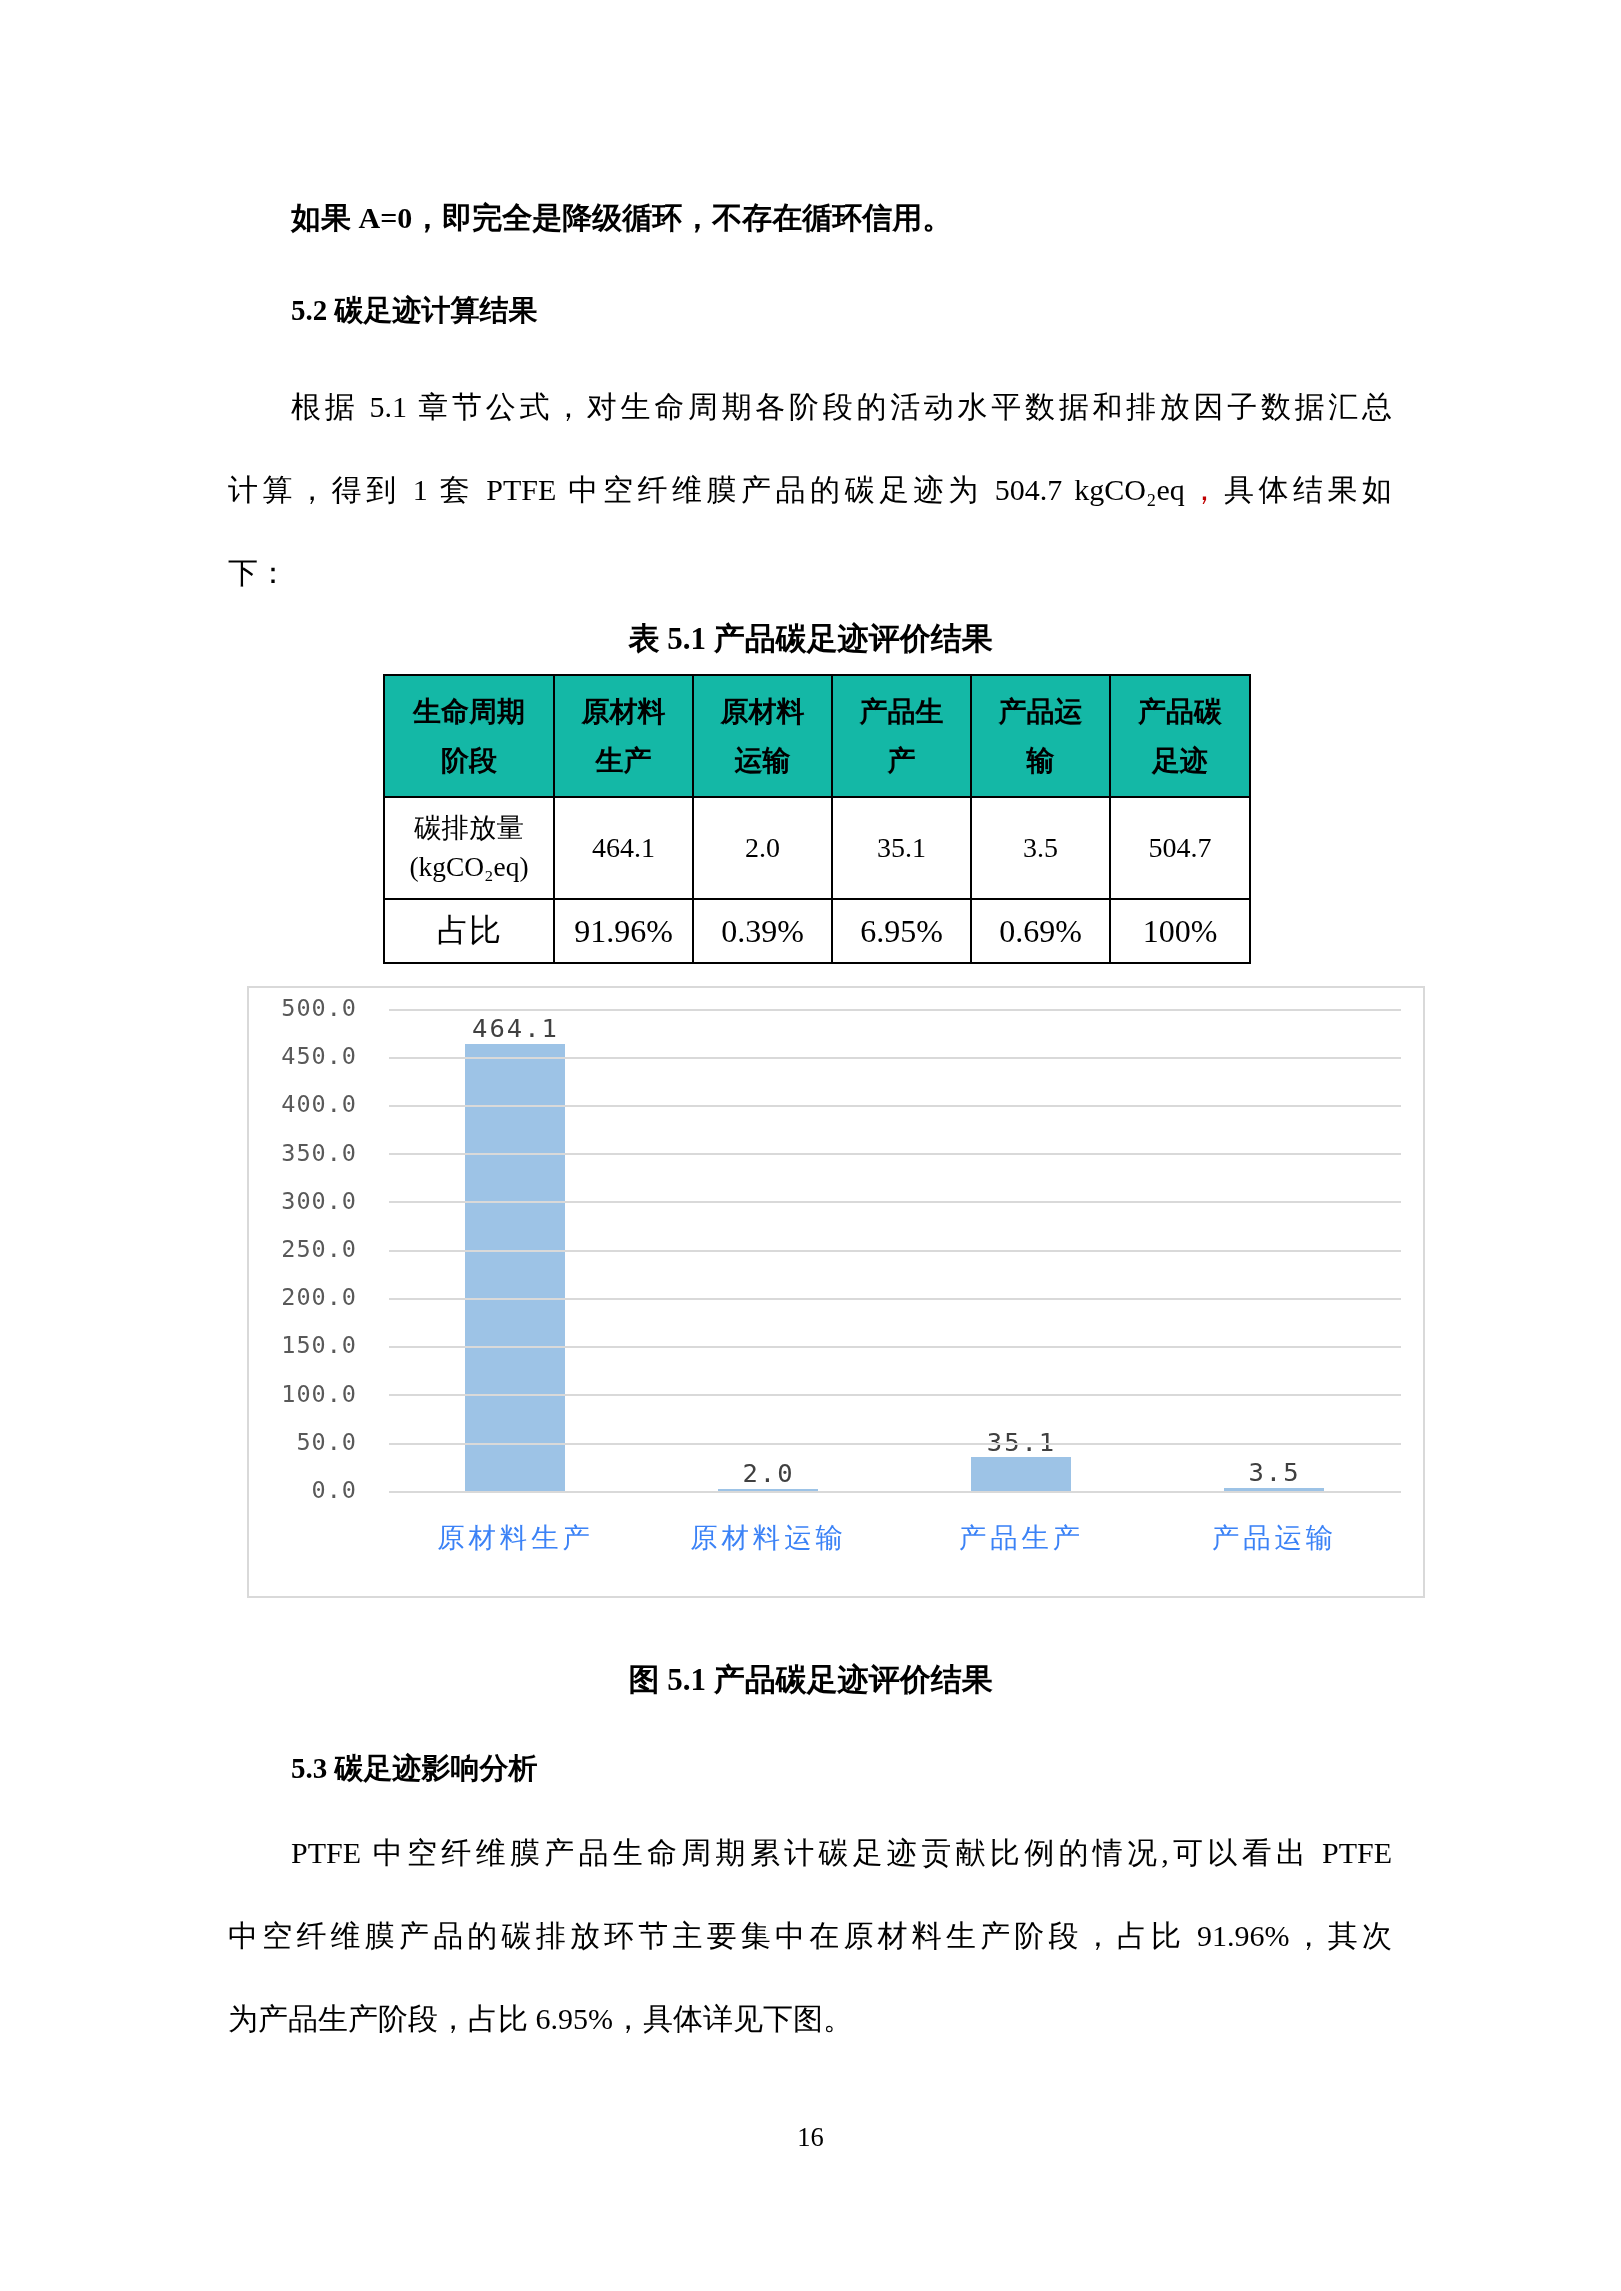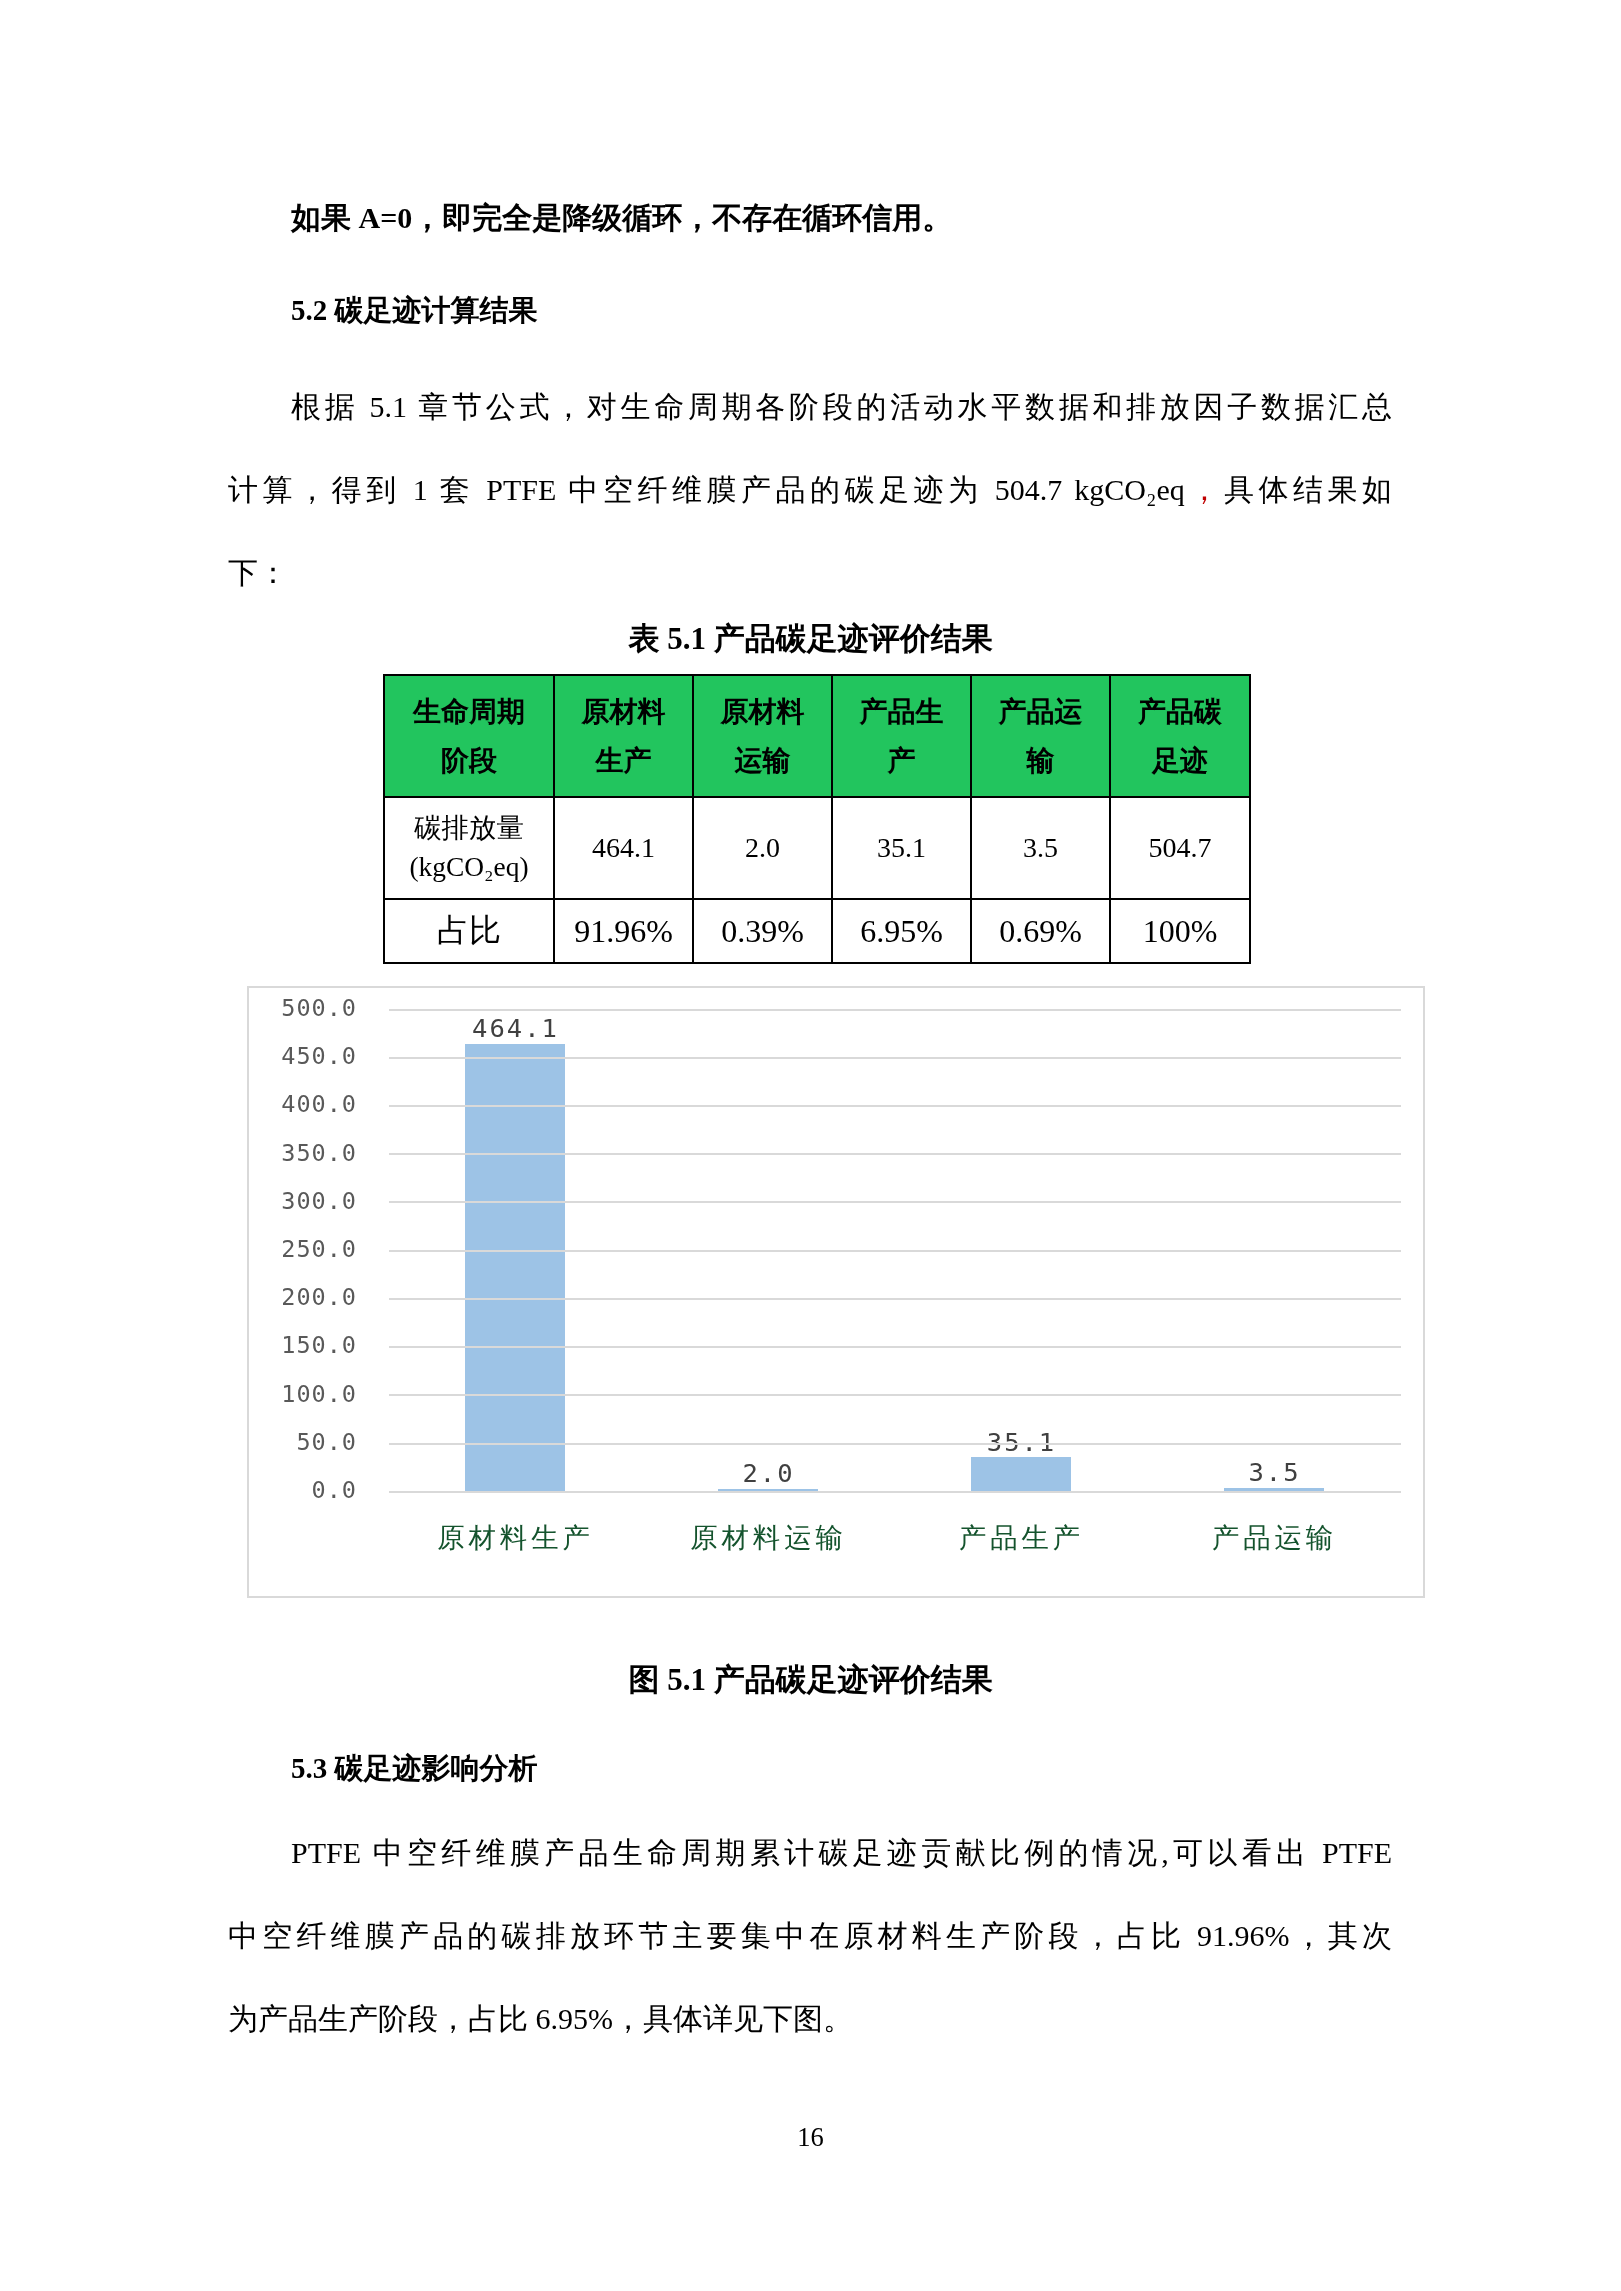--- a/index.html
+++ b/index.html
@@ -14,37 +14,37 @@
   .pline{height:83px;line-height:83px;}
   .just{text-align:justify;text-align-last:justify;text-justify:inter-ideograph;}
   .red{color:#C00000;}
 
   .table-title{position:absolute;top:617px;left:0;width:100%;text-align:center;
                font-size:31px;font-weight:bold;line-height:43px;}
 
   table.dtable{position:absolute;top:674px;left:383px;width:866px;border-collapse:collapse;
                table-layout:fixed;font-size:27.4px;}
   .dtable th,.dtable td{border:2px solid #000;text-align:center;vertical-align:middle;padding:0;}
-  .dtable th{background:#22c55e;font-weight:bold;font-size:28px;line-height:49px;height:120px;}
+  .dtable th{background:#14b8a6;font-weight:bold;font-size:28px;line-height:49px;height:120px;}
   .dtable .r-emis td{height:100px;font-size:28px;}
   .dtable .r-emis .rowlabel{font-size:27.4px;line-height:39px;}
   .dtable .r-share td{height:62px;font-size:32px;margin-top:8px;}
 
   .chart-box{position:absolute;top:986px;left:247px;width:1174px;height:608px;
              border:2px solid #D9D9D9;background:#fff;}
   .gridline{position:absolute;left:140px;width:1012px;height:2px;background:#D9D9D9;}
   .ytick{position:absolute;left:0;width:108px;text-align:right;
          font-family:"DejaVu Sans Mono",monospace;font-size:23.5px;letter-spacing:1px;
          color:#595959;line-height:29px;}
   .plot{position:absolute;left:140px;top:20.6px;width:1012px;height:482px;}
   .bar{position:absolute;width:100px;}
   .bar-label{position:absolute;width:253px;text-align:center;
              font-family:"DejaVu Sans Mono",monospace;font-size:25.5px;letter-spacing:2px;
              color:#404040;line-height:29px;}
-  .xtick{position:absolute;width:253px;text-align:center;font-size:27.4px;color:#14532d;
+  .xtick{position:absolute;width:253px;text-align:center;font-size:27.4px;color:#3b82f6;
          letter-spacing:3.9px;line-height:33px;}
 
   .fig-caption{position:absolute;top:1658px;left:0;width:100%;text-align:center;
                font-size:31px;font-weight:bold;line-height:43px;}
   .page-number{position:absolute;top:2122px;left:0;width:100%;text-align:center;font-size:26.5px;}
 </style>
 </head>
 <body>
 
 <div class="page">

